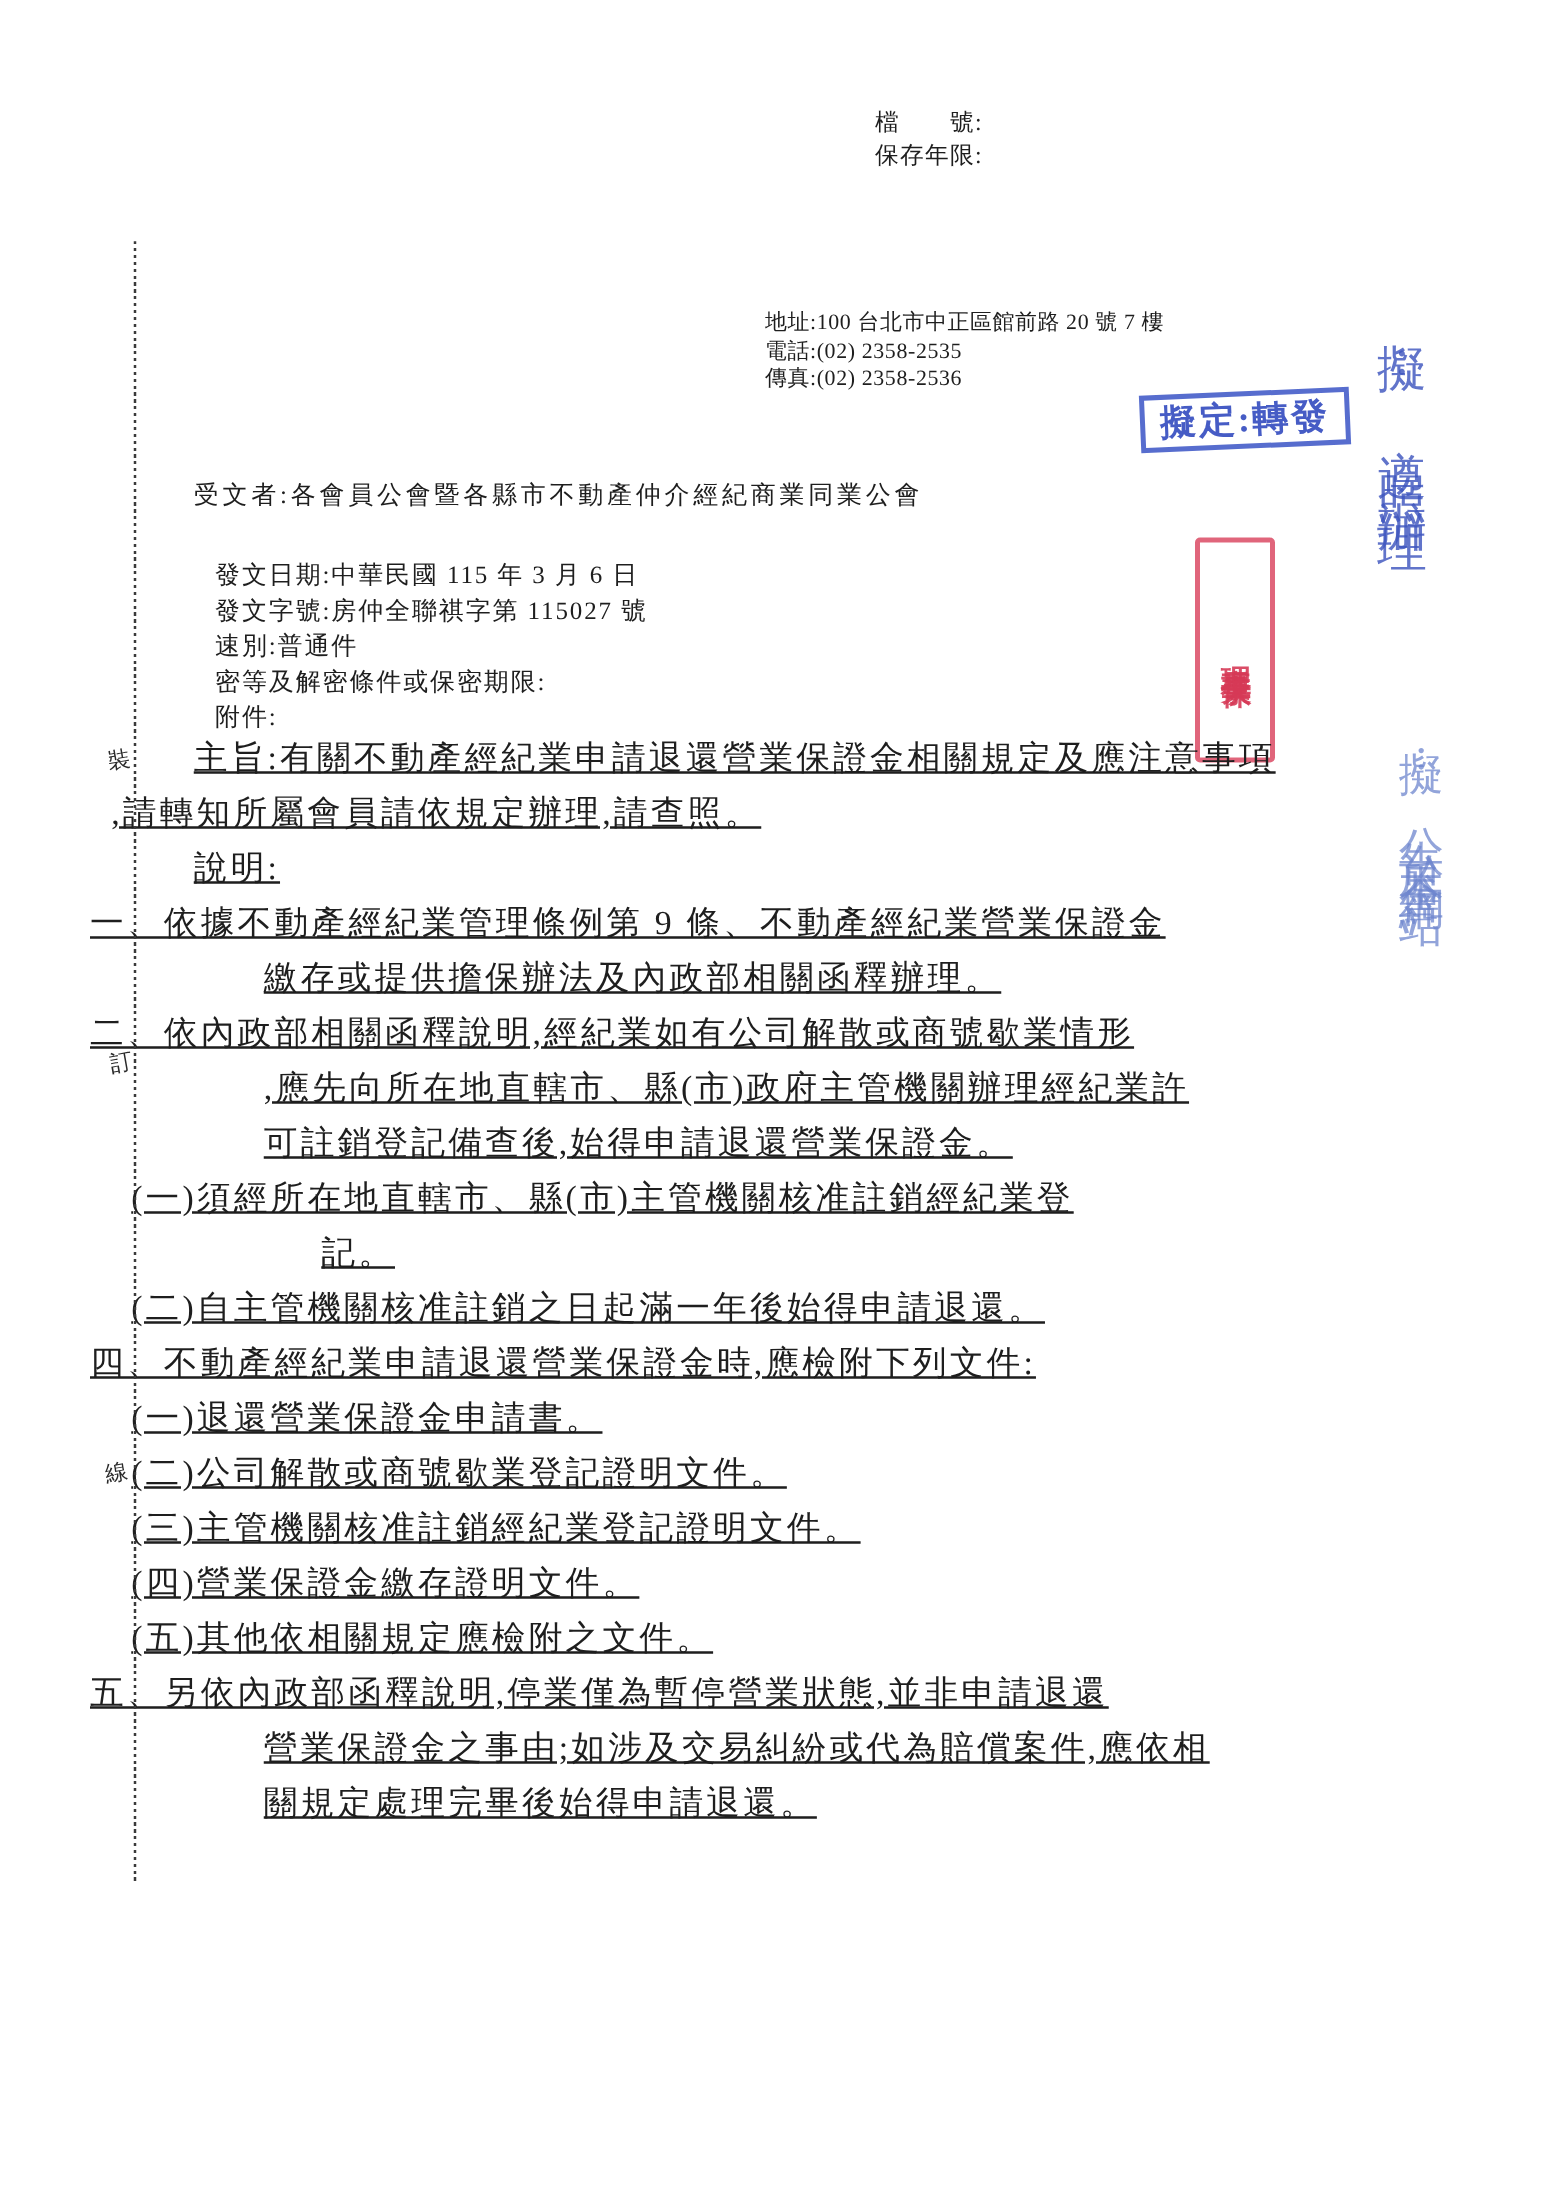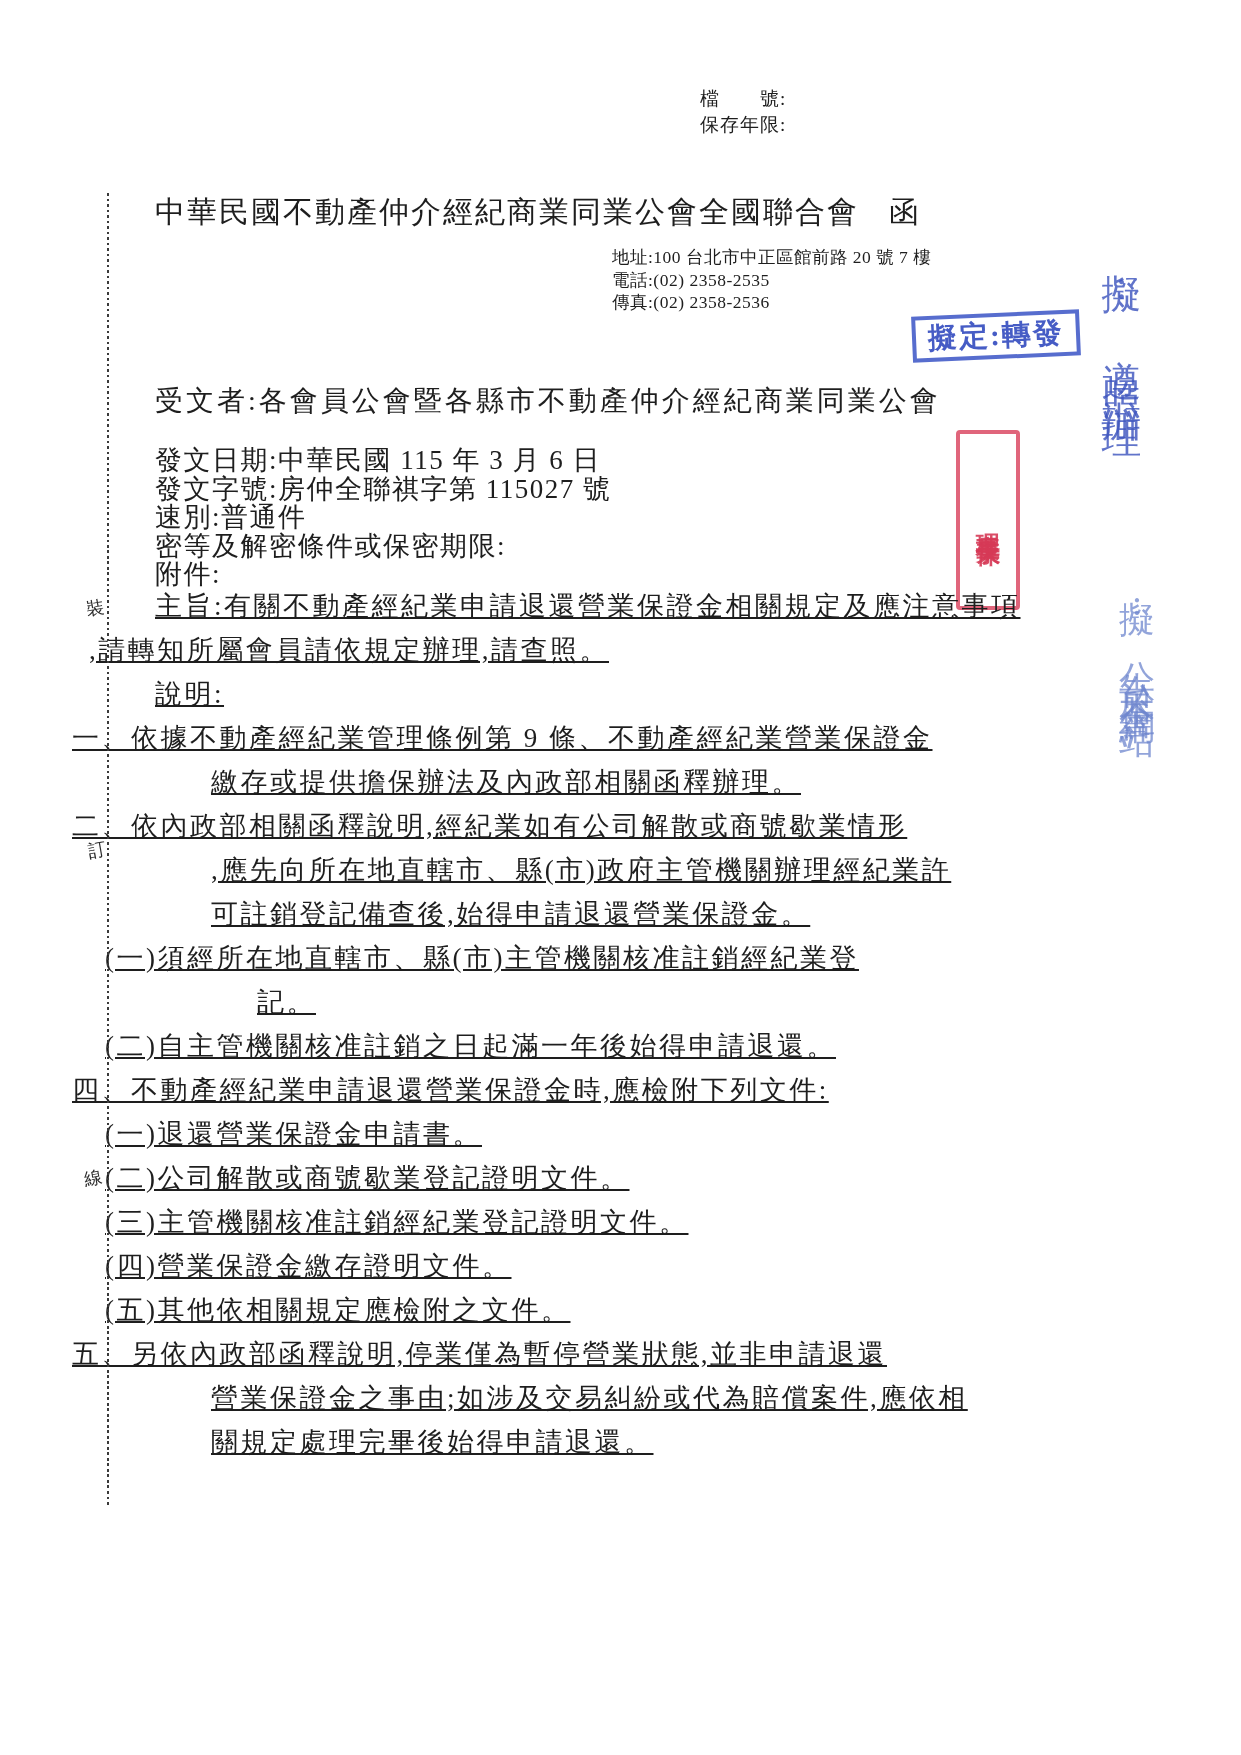--- a/index.html
+++ b/index.html
@@ -21,22 +21,22 @@
   .vnote { writing-mode:vertical-rl; text-orientation:upright; position:absolute; white-space:nowrap; }
   .note1 { top:243px; left:1094px; font-size:40px; letter-spacing:20px; color:rgba(62,86,190,.82); }
   .note2 { top:573px; left:1112px; font-size:36px; letter-spacing:10px; color:rgba(110,134,205,.75); }
   .seal {
     position:absolute; top:430px; left:956px; width:64px; height:180px;
     border:4px solid rgba(216,62,90,.8); border-radius:4px;
     display:flex; align-items:center; justify-content:center; background:transparent;
   }
   .seal span { writing-mode:vertical-rl; text-orientation:upright; font-size:24px; letter-spacing:2px;
     color:rgba(214,58,86,.9); font-weight:bold; }
-  .recipient { position:absolute; top:382px; left:155px; font-size:28px; letter-spacing:3px; white-space:nowrap; }
-  .meta { position:absolute; top:446px; left:155px; font-size:27px; letter-spacing:1.5px; line-height:28.5px; }
+  .recipient { position:absolute; top:382px; left:155px; font-size:20px; letter-spacing:3px; white-space:nowrap; }
+  .meta { position:absolute; top:446px; left:172px; font-size:20px; letter-spacing:1.5px; line-height:28.5px; }
   .meta .line { white-space:nowrap; }
   .body-text { position:absolute; top:584px; left:0; width:1241px; font-size:27px; letter-spacing:2.5px; line-height:44px; }
   .body-text .line { white-space:nowrap;text-decoration:underline; }
   .l0 { padding-left:155px; }
   .l1 { padding-left:89px; }
   .l2 { padding-left:72px; }
   .l3 { padding-left:211px; }
   .l4 { padding-left:105px; }
   .l5 { padding-left:257px; }
   .bind-line {
@@ -51,23 +51,20 @@
 </head>
 <body>
 
 <div class="page">
 
   <div class="corner">
     <div>檔　　號:</div>
     <div>保存年限:</div>
   </div>
 
-  <div class="title-row">
-    <span>中華民國不動產仲介經紀商業同業公會全國聯合會</span><span class="doctype">函</span>
-  </div>
 
   <div class="contact">
     <div>地址:100 台北市中正區館前路 20 號 7 樓</div>
     <div>電話:(02) 2358-2535</div>
     <div>傳真:(02) 2358-2536</div>
   </div>
 
   <div class="approval-stamp">
     <span>擬定:轉發</span>
   </div>

